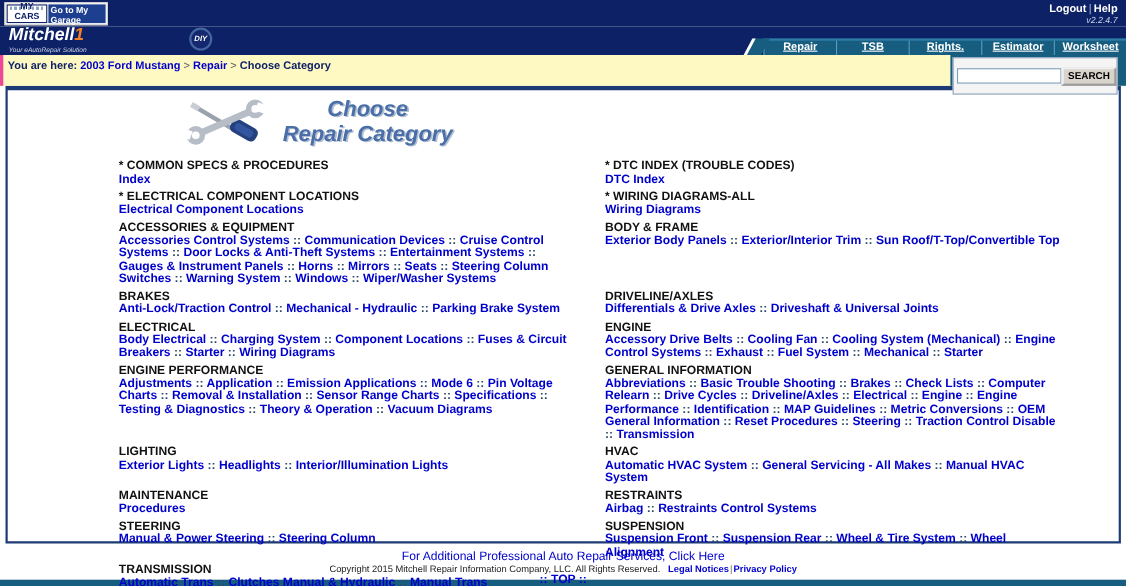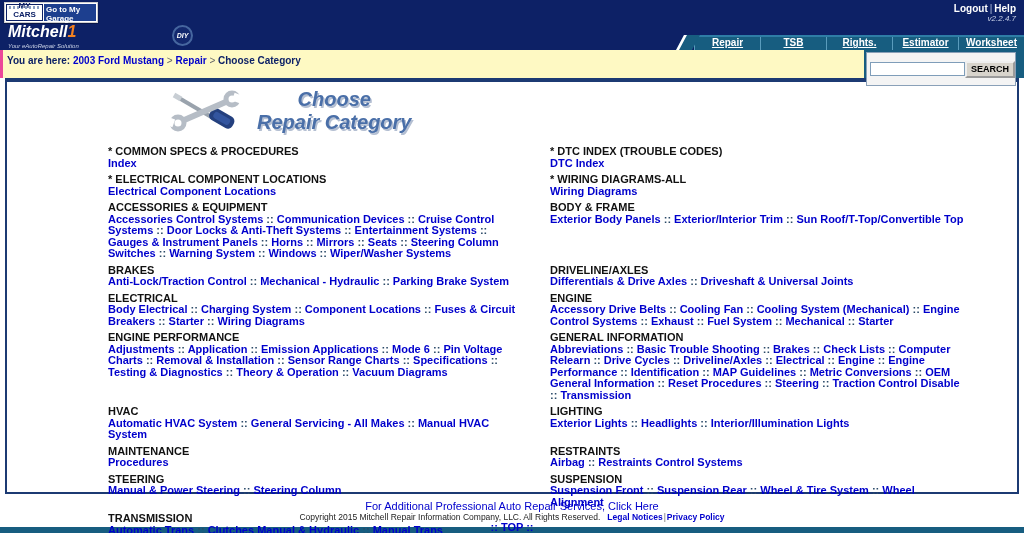--- a/index.html
+++ b/index.html
@@ -185,26 +185,26 @@
         </div>
         <div class="section">
           <div class="cat-head">ENGINE PERFORMANCE</div>
           <div class="cat-links"><a>Adjustments</a><span class="sep"> :: </span><a>Application</a><span class="sep"> :: </span><a>Emission Applications</a><span class="sep"> :: </span><a>Mode 6</a><span class="sep"> :: </span><a>Pin Voltage Charts</a><span class="sep"> :: </span><a>Removal &amp; Installation</a><span class="sep"> :: </span><a>Sensor Range Charts</a><span class="sep"> :: </span><a>Specifications</a><span class="sep"> :: </span><a>Testing &amp; Diagnostics</a><span class="sep"> :: </span><a>Theory &amp; Operation</a><span class="sep"> :: </span><a>Vacuum Diagrams</a></div>
         </div>
         <div class="section">
           <div class="cat-head">GENERAL INFORMATION</div>
           <div class="cat-links"><a>Abbreviations</a><span class="sep"> :: </span><a>Basic Trouble Shooting</a><span class="sep"> :: </span><a>Brakes</a><span class="sep"> :: </span><a>Check Lists</a><span class="sep"> :: </span><a>Computer Relearn</a><span class="sep"> :: </span><a>Drive Cycles</a><span class="sep"> :: </span><a>Driveline/Axles</a><span class="sep"> :: </span><a>Electrical</a><span class="sep"> :: </span><a>Engine</a><span class="sep"> :: </span><a>Engine Performance</a><span class="sep"> :: </span><a>Identification</a><span class="sep"> :: </span><a>MAP Guidelines</a><span class="sep"> :: </span><a>Metric Conversions</a><span class="sep"> :: </span><a>OEM General Information</a><span class="sep"> :: </span><a>Reset Procedures</a><span class="sep"> :: </span><a>Steering</a><span class="sep"> :: </span><a>Traction Control Disable</a><span class="sep"> :: </span><a>Transmission</a></div>
         </div>
         <div class="section">
+          <div class="cat-head">LIGHTING</div>
+          <div class="cat-links"><a>Exterior Lights</a><span class="sep"> :: </span><a>Headlights</a><span class="sep"> :: </span><a>Interior/Illumination Lights</a></div>
+        </div>
+        <div class="section">
           <div class="cat-head">HVAC</div>
           <div class="cat-links"><a>Automatic HVAC System</a><span class="sep"> :: </span><a>General Servicing - All Makes</a><span class="sep"> :: </span><a>Manual HVAC System</a></div>
-        </div>
-        <div class="section">
-          <div class="cat-head">LIGHTING</div>
-          <div class="cat-links"><a>Exterior Lights</a><span class="sep"> :: </span><a>Headlights</a><span class="sep"> :: </span><a>Interior/Illumination Lights</a></div>
         </div>
         <div class="section">
           <div class="cat-head">MAINTENANCE</div>
           <div class="cat-links"><a>Procedures</a></div>
         </div>
         <div class="section">
           <div class="cat-head">RESTRAINTS</div>
           <div class="cat-links"><a>Airbag</a><span class="sep"> :: </span><a>Restraints Control Systems</a></div>
         </div>
         <div class="section">

